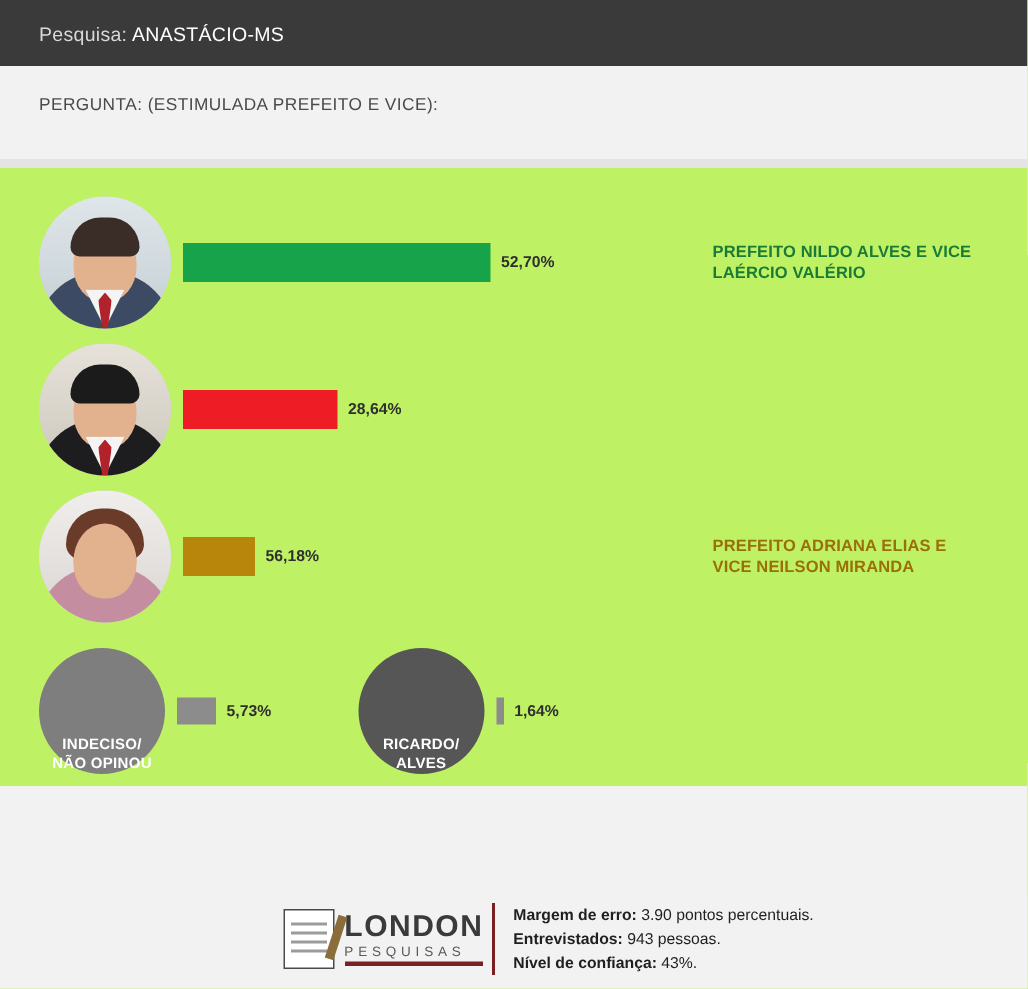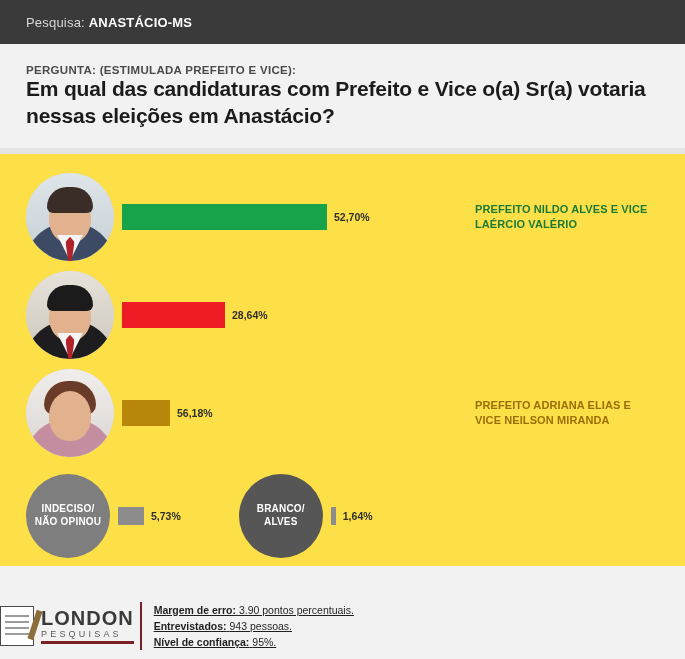--- a/index.html
+++ b/index.html
@@ -19,52 +19,53 @@
     color: #ffffff;
     display: flex;
     align-items: center;
     padding: 0 26px;
   }
   .topbar .left {
     font-size: 13px;
     letter-spacing: .2px;
   }
   .topbar .left .lbl { color: #d8d8d8; }
-  .topbar .left .val { font-weight: bold; color: #ffffff; }
+  .topbar .left .val { font-weight: normal; color: #ffffff; }
   .topbar .right {
     margin-left: auto;
     font-size: 11px;
     font-weight: bold;
     letter-spacing: .2px;
     color: #ffffff;
   }
 
   
   .question-wrap {
     background: #f2f2f2;
     padding: 20px 26px 18px 26px;
     border-bottom: 6px solid #e4e4e4;
   }
   .q-kicker {
     font-size: 11.5px;
-    font-weight: bold;
+    font-weight: normal;
     color: #4a4a4a;
     letter-spacing: .3px;
+    margin-bottom: 12px;
   }
   .q-title {
     font-size: 21px;
     font-weight: bold;
     color: #1b1b1b;
     line-height: 1.28;
     letter-spacing: -.2px;
   }
 
   
   .chart {
-    background: #fde047;
+    background: #bef264;
     padding: 14px 26px 0 26px;
   }
   .row {
     display: flex;
     align-items: center;
     height: 98px;
   }
   .avatar {
     width: 88px;
     height: 88px;
@@ -151,21 +152,21 @@
     height: 104px;
     padding-top: 4px;
   }
   .grey-circle {
     width: 84px; height: 84px;
     flex: 0 0 84px;
     border-radius: 50%;
     background: #7e7e7e;
     color: #ffffff;
     display: flex;
-    align-items: center;
+    align-items: flex-end;
     justify-content: center;
     text-align: center;
     font-size: 10px;
     font-weight: bold;
     line-height: 1.25;
     letter-spacing: .2px;
   }
   .grey-circle.dark { background: #565656; }
   .mini-bar-wrap {
     display: flex;
@@ -176,22 +177,24 @@
   .gap { width: 58px; }
 
   
   .footer {
     position: absolute;
     left: 0; right: 0; bottom: 0;
     height: 62px;
     background: #f2f2f2;
     display: flex;
     align-items: center;
+    justify-content: center;
     gap: 6px;
     padding-bottom: 4px;
+    padding-left: 46px;
   }
   .logo {
     display: flex;
     align-items: center;
     gap: 7px;
   }
   .logo .mark {
     width: 34px; height: 40px;
     position: relative;
   }
@@ -230,37 +233,35 @@
     color: #5a5a5a;
     display: block;
     margin-top: 2px;
   }
   .meta {
     font-size: 10.5px;
     line-height: 1.55;
     color: #1f1f1f;
     border-left: 2px solid #7a1f24;
     padding-left: 12px;
-    text-decoration: underline;
   }
   .meta b { font-weight: bold; }
 </style>
 </head>
 <body>
 
 <div class="topbar">
   <div class="left">
     <span class="lbl">Pesquisa: </span>
     <span class="val">ANASTÁCIO-MS</span>
   </div>
 </div>
 
 <div class="question-wrap">
   <div class="q-kicker">PERGUNTA: (ESTIMULADA PREFEITO E VICE):</div>
-  <div class="q-title">Em qual das candidaturas com Prefeito e Vice o(a) Sr(a) votaria nessas eleições em Anastácio?</div>
 </div>
 
 <div class="chart">
 
   <div class="row">
     <div class="avatar">
       <div class="sky"></div>
       <div class="suit" style="background:#3d4a63"></div>
       <div class="face"></div>
       <div class="hair" style="background:#3a2d27"></div>
@@ -311,21 +312,21 @@
         <span>NÃO OPINOU</span>
       </div>
     </div>
     <div class="mini-bar-wrap">
       <div class="mini-bar" style="width:26px"></div>
       <div class="pct">5,73%</div>
     </div>
     <div class="gap"></div>
     <div class="grey-circle dark">
       <div>
-        <span>BRANCO/</span><br>
+        <span>RICARDO/</span><br>
         <span>ALVES</span>
       </div>
     </div>
     <div class="mini-bar-wrap">
       <div class="mini-bar" style="width:5px"></div>
       <div class="pct">1,64%</div>
     </div>
   </div>
 </div>
 
@@ -348,16 +349,16 @@
     <div>
       <b>Margem de erro:</b>
       <span>3.90 pontos percentuais.</span>
     </div>
     <div>
       <b>Entrevistados:</b>
       <span>943 pessoas.</span>
     </div>
     <div>
       <b>Nível de confiança:</b>
-      <span>95%.</span>
+      <span>43%.</span>
     </div>
   </div>
 </div>
 
 </body></html>

